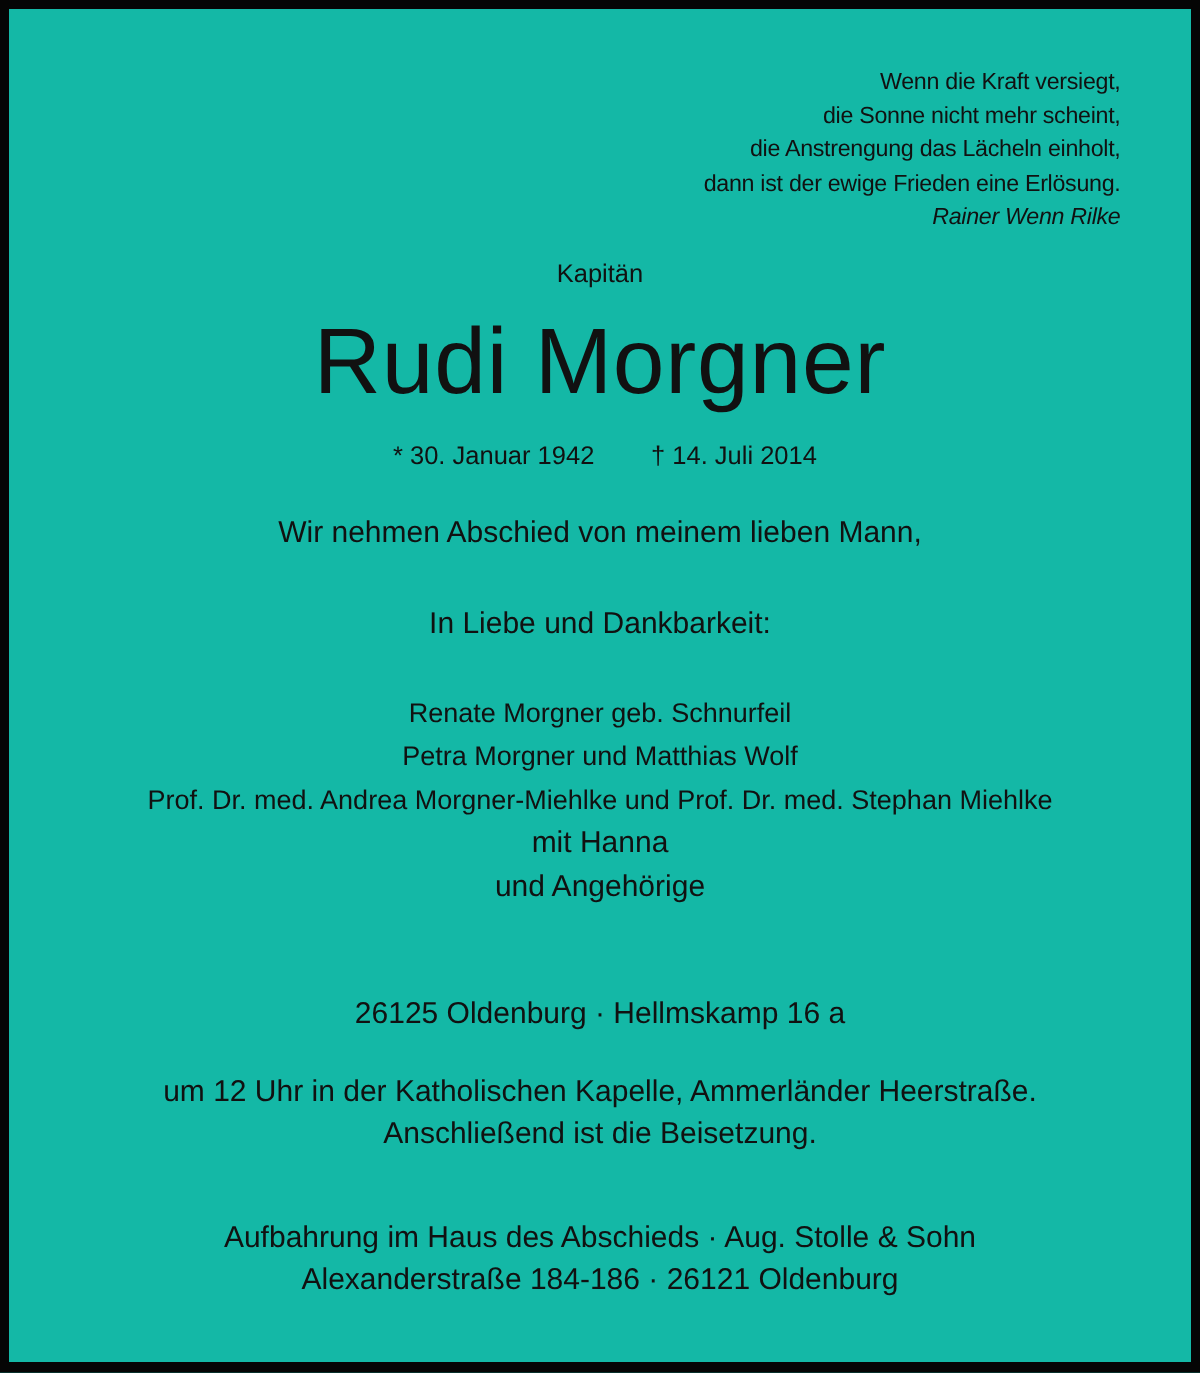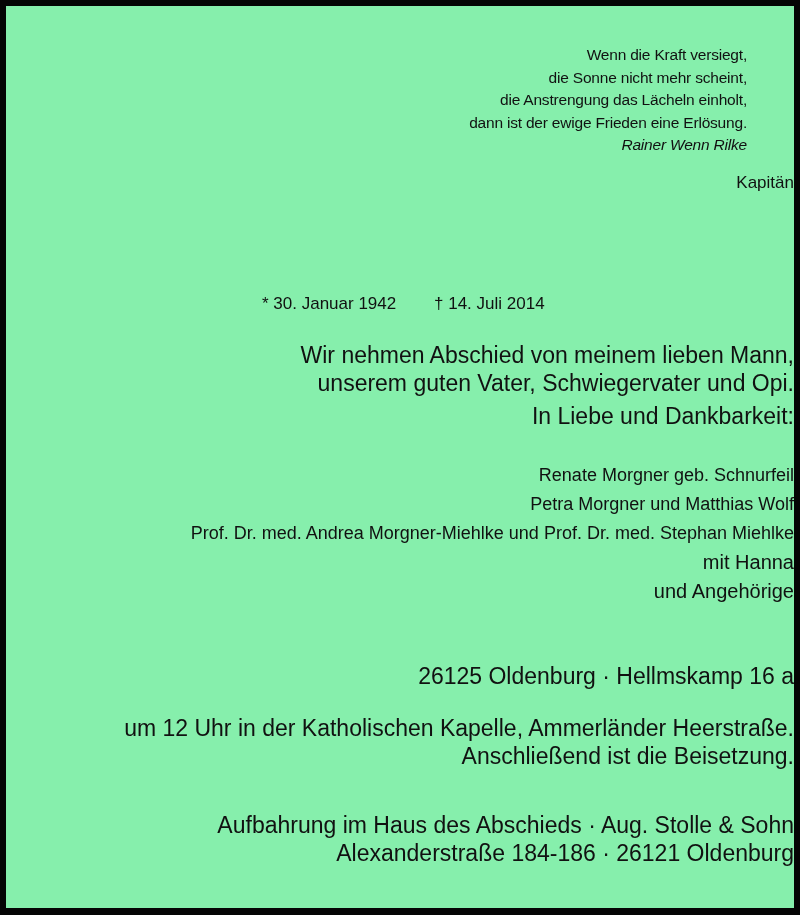--- a/index.html
+++ b/index.html
@@ -9,32 +9,32 @@
       height: 915px;
       background: #050505;
       overflow: hidden;
     }
     .frame {
       position: absolute;
       left: 6px;
       top: 6px;
       width: 788px;
       height: 902px;
-      background: #86efac;
+      background: #14b8a6;
       font-family: "Liberation Sans", "DejaVu Sans", sans-serif;
       color: #111111;
     }
     .abs {
       position: absolute;
       white-space: nowrap;
     }
     .center {
       left: 0;
       width: 788px;
-      text-align: right;
+      text-align: center;
     }
     .quote {
       position: absolute;
       right: 47px;
       top: 38px;
       text-align: right;
       font-size: 15.5px;
       line-height: 22.5px;
       letter-spacing: -0.2px;
     }
@@ -52,21 +52,21 @@
       line-height: 72px;
       font-weight: normal;
     }
     .dates {
       top: 288px;
       font-size: 17px;
     }
     .dates .birth { position: absolute; left: 256px; }
     .dates .death { position: absolute; left: 428px; }
     .para {
-      font-size: 23px;
+      font-size: 20px;
       line-height: 28px;
     }
     .family {
       font-size: 18px;
       line-height: 29px;
     }
     .family .small {
       font-size: 20px;
     }
   </style>
@@ -77,29 +77,29 @@
 
   <div class="quote">
     <div>Wenn die Kraft versiegt,</div>
     <div>die Sonne nicht mehr scheint,</div>
     <div>die Anstrengung das Lächeln einholt,</div>
     <div>dann ist der ewige Frieden eine Erlösung.</div>
     <div class="author">Rainer Wenn Rilke</div>
   </div>
 
   <div class="abs center title-small">Kapitän</div>
+  <div class="abs center title-big">Rudi Morgner</div>
 
   <div class="abs center dates">
     <span class="birth">* 30. Januar 1942</span>
     <span class="death">† 14. Juli 2014</span>
   </div>
 
   <div class="abs center para" style="top: 335px;">
     <div>Wir nehmen Abschied von meinem lieben Mann,</div>
-    <div>unserem guten Vater, Schwiegervater und Opi.</div>
   </div>
 
   <div class="abs center para" style="top: 396px;">In Liebe und Dankbarkeit:</div>
 
   <div class="abs center family" style="top: 455px;">
     <div>Renate Morgner geb. Schnurfeil</div>
     <div>Petra Morgner und Matthias Wolf</div>
     <div>Prof. Dr. med. Andrea Morgner-Miehlke und Prof. Dr. med. Stephan Miehlke</div>
     <div class="small">mit Hanna</div>
     <div class="small">und Angehörige</div>

